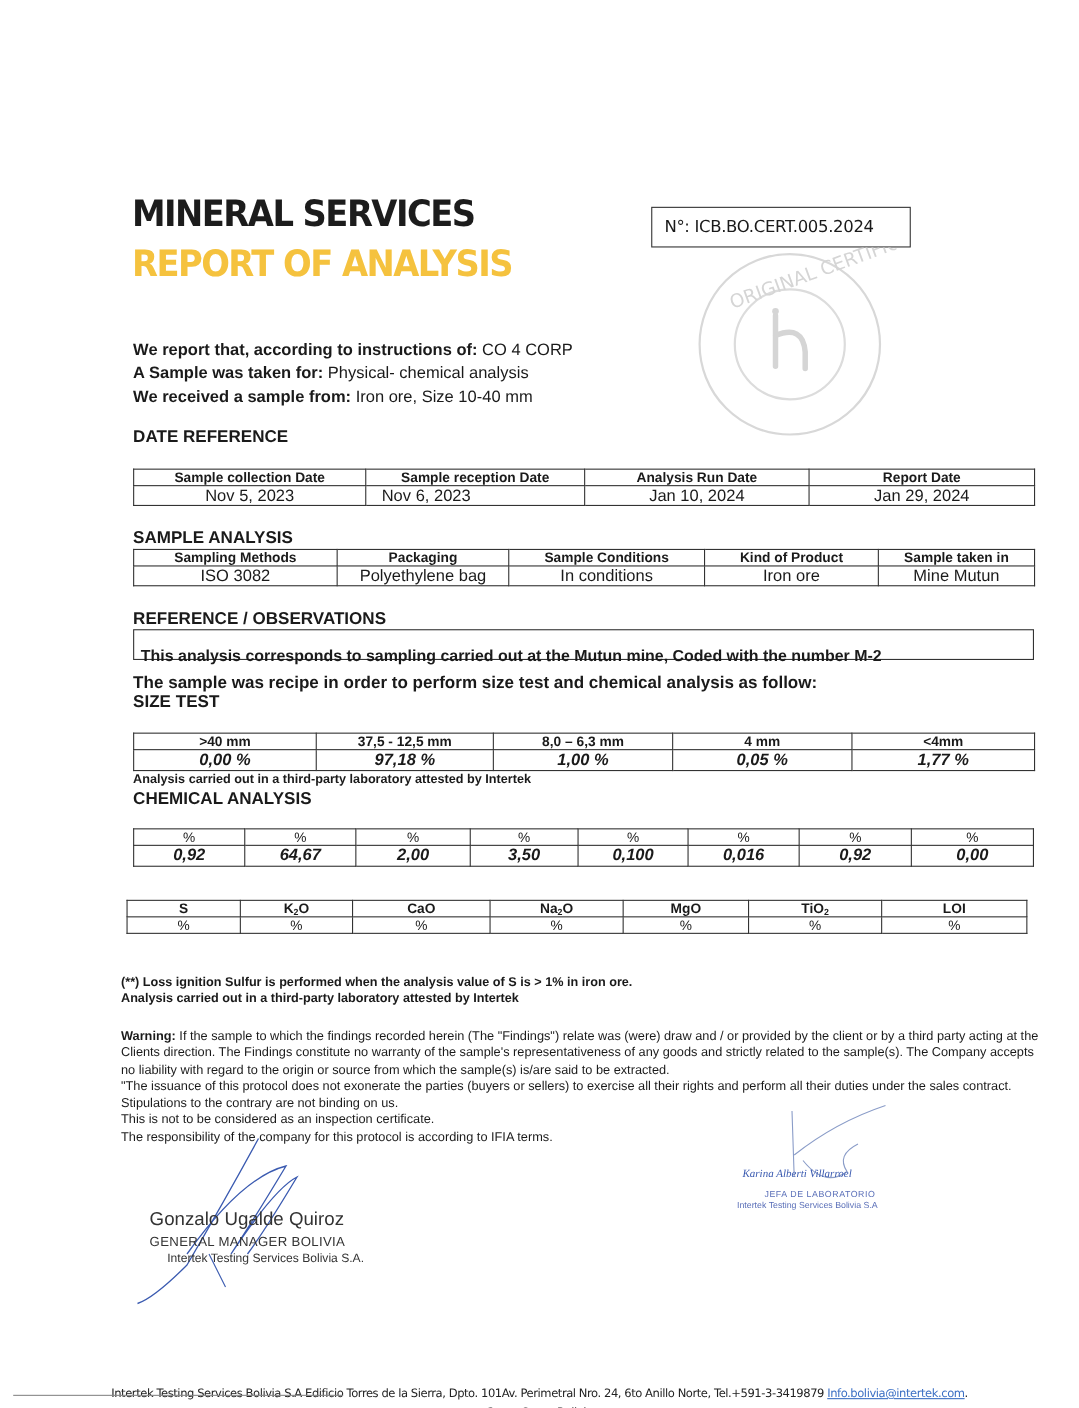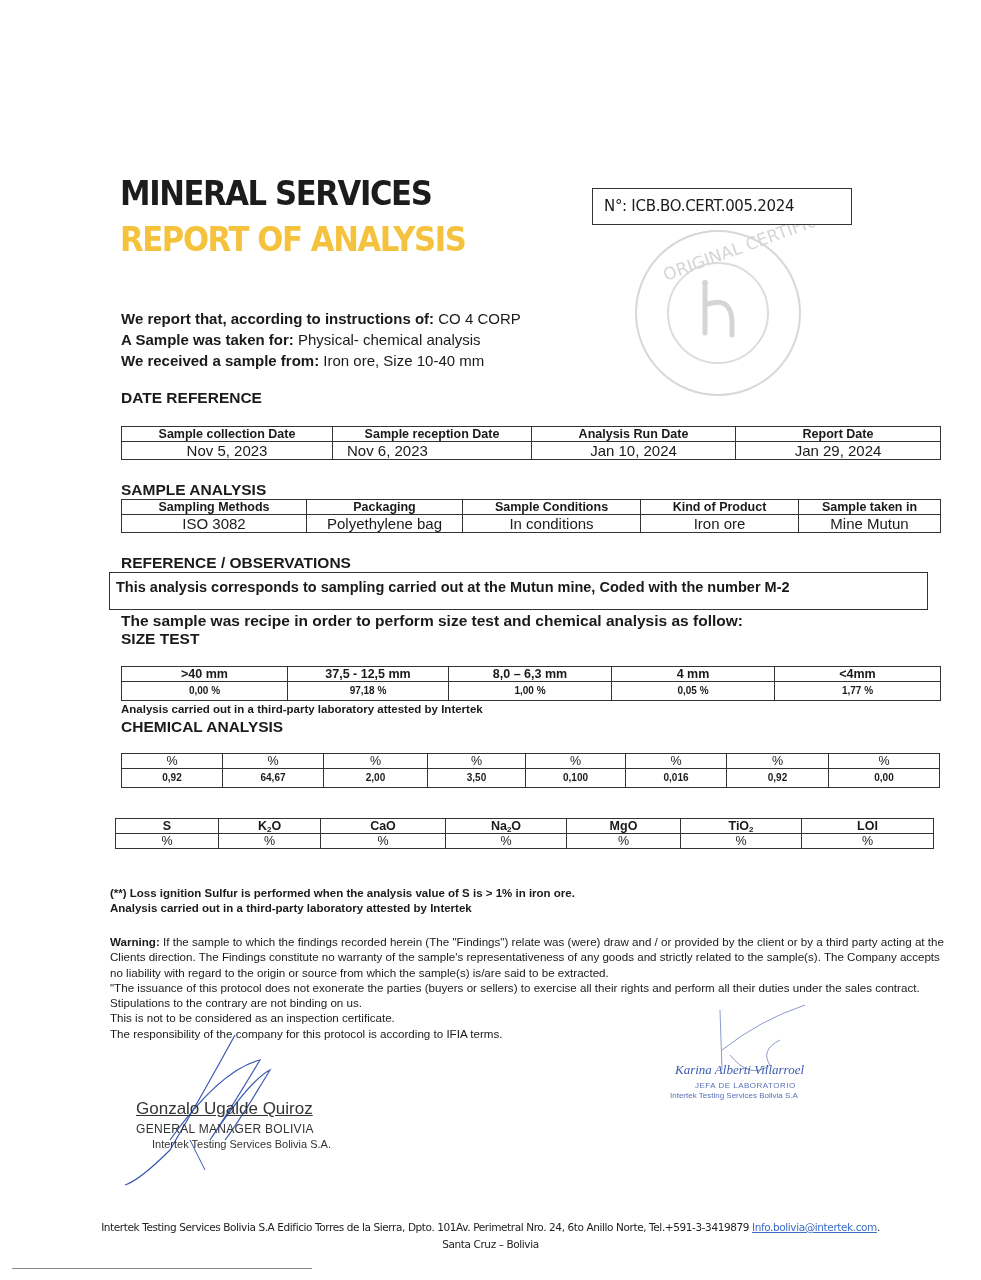--- a/index.html
+++ b/index.html
@@ -1,35 +1,35 @@
 <!DOCTYPE html>
 <html><head>
 <meta charset="utf-8">
 <style>
   html, body { margin:0; padding:0; background:#ffffff; }
   body { width:981px; height:1280px; position:relative; overflow:hidden; font-family:"Liberation Sans", sans-serif; color:#1a1a1a; }
   .abs { position:absolute; }
   .title1 { left:120px; top:174px; font-size:33px; font-weight:bold; color:#1c1c1c; font-family:"DejaVu Sans", sans-serif; letter-spacing:-1.5px; transform:scaleX(0.93); transform-origin:left; }
   .title2 { left:120px; top:220px; font-size:33px; font-weight:bold; color:#f5c23e; font-family:"DejaVu Sans", sans-serif; letter-spacing:-1.5px; transform:scaleX(0.93); transform-origin:left; }
-  .certbox { left:592px; top:188px; width:260px; height:37px; border:1.3px solid #333; box-sizing:border-box; font-size:15px; padding:8px 0 0 11px; font-family:"DejaVu Sans", sans-serif; letter-spacing:-0.3px; }
+  .certbox { left:592px; top:188px; width:236px; height:37px; border:1.3px solid #333; box-sizing:border-box; font-size:15px; padding:8px 0 0 11px; font-family:"DejaVu Sans", sans-serif; letter-spacing:-0.3px; }
   .stamp { left:620px; top:225px; width:195px; height:175px; }
   .intro { left:121px; top:308px; font-size:15px; line-height:21px; }
   .intro b { font-weight:bold; }
   .sec { font-size:15.5px; font-weight:bold; }
   table { border-collapse:collapse; position:absolute; table-layout:fixed; }
   td { border:1.2px solid #333; text-align:center; padding:0; }
   .hdr td { font-size:12.5px; font-weight:bold; height:14px; line-height:14px; }
   .val td { font-size:15px; height:17px; line-height:17px; }
-  .valb td { font-size:10px; font-weight:bold; height:18px; line-height:18px; }
+  .valb td { font-size:15px; font-weight:bold; height:18px; line-height:18px;font-style:italic; }
   .unit td { font-size:12.5px; height:14px; line-height:14px; }
-  .obs { left:109px; top:572px; width:819px; height:38px; border:1.2px solid #333; box-sizing:border-box; font-size:14.5px; font-weight:bold; padding:6px 0 0 6px; line-height:17px; }
+  .obs { left:121px; top:572px; width:819px; height:28px; border:1.2px solid #333; box-sizing:border-box; font-size:14.5px; font-weight:bold; padding:16px 0 0 6px; line-height:17px; }
   .small { font-size:11.5px; font-weight:bold; }
   .warn { left:110px; top:934px; width:835px; font-size:11.6px; line-height:15.3px; }
   .sig { font-size:17px; color:#333; }
-  .footer { left:0; width:981px; text-align:center; font-size:10.5px; color:#222; font-family:"DejaVu Sans", sans-serif; letter-spacing:-0.4px; }
+  .footer { left:0; width:981px; text-align:center; font-size:10.5px; color:#222; font-family:"DejaVu Sans", sans-serif; letter-spacing:-0.4px;margin-top:40px; }
   .footer a { color:#3b6fc4; text-decoration:underline; }
   .hline { left:12px; top:1268px; width:300px; height:1px; background:#888; }
   sub { font-size:8px; vertical-align:-2px; line-height:0; }
 </style>
 </head>
 <body>
 
 <div class="abs title1">MINERAL SERVICES</div>
 <div class="abs title2">REPORT OF ANALYSIS</div>
 <div class="abs certbox">
@@ -212,28 +212,28 @@
   <div>"The issuance of this protocol does not exonerate the parties (buyers or sellers) to exercise all their rights and perform all their duties under the sales contract. Stipulations to the contrary are not binding on us.</div>
   <div>This is not to be considered as an inspection certificate.</div>
   <div>The responsibility of the company for this protocol is according to IFIA terms.</div>
 </div>
 
 <svg class="abs" style="left:110px; top:1030px;" width="180" height="160" viewBox="0 0 180 160">
   <path d="M125 5 Q95 60 60 120 Q30 150 15 155" fill="none" stroke="#3a5ab0" stroke-width="1.2"></path>
   <path d="M60 110 Q110 40 150 30 Q120 80 100 110 Q140 50 160 40 Q130 90 115 110" fill="none" stroke="#3a5ab0" stroke-width="1.2"></path>
   <path d="M80 110 L95 140" fill="none" stroke="#3a5ab0" stroke-width="1"></path>
 </svg>
-<div class="abs sig" style="left:136px; top:1099px;text-decoration:underline;">Gonzalo Ugalde Quiroz</div>
+<div class="abs sig" style="left:136px; top:1099px;">Gonzalo Ugalde Quiroz</div>
 <div class="abs" style="left:136px; top:1122px; font-size:12px; color:#333; letter-spacing:0.3px;">GENERAL MANAGER BOLIVIA</div>
 <div class="abs" style="left:152px; top:1138px; font-size:11px; color:#333;">Intertek Testing Services Bolivia S.A.</div>
 
 <svg class="abs" style="left:690px; top:1000px;" width="140" height="110" viewBox="0 0 140 110">
   <path d="M30 10 L32 70 M32 50 Q70 20 115 5 M40 55 Q60 80 80 65 Q70 50 90 40" fill="none" stroke="#8a9cc8" stroke-width="1"></path>
 </svg>
-<div class="abs" style="left:675px; top:1062px; font-size:13px; font-style:italic; color:#3a5ab0; font-family:'Liberation Serif', serif;">Karina Alberti Villarroel</div>
+<div class="abs" style="left:675px; top:1062px; font-size:10px; font-style:italic; color:#3a5ab0; font-family:'Liberation Serif', serif;">Karina Alberti Villarroel</div>
 <div class="abs" style="left:695px; top:1081px; font-size:8px; color:#5a6fb8; letter-spacing:0.5px;">JEFA DE LABORATORIO</div>
 <div class="abs" style="left:670px; top:1091px; font-size:8px; color:#5a6fb8;">Intertek Testing Services Bolivia S.A</div>
 
 <div class="abs footer" style="top:1221px;">
   <span>Intertek Testing Services Bolivia S.A Edificio Torres de la Sierra, Dpto. 101Av. Perimetral Nro. 24, 6to Anillo Norte, Tel.+591-3-3419879 </span><a>Info.bolivia@intertek.com</a><span>.</span>
 </div>
 <div class="abs footer" style="top:1238px;">Santa Cruz – Bolivia</div>
 <div class="abs hline"></div>
 
 </body></html>

